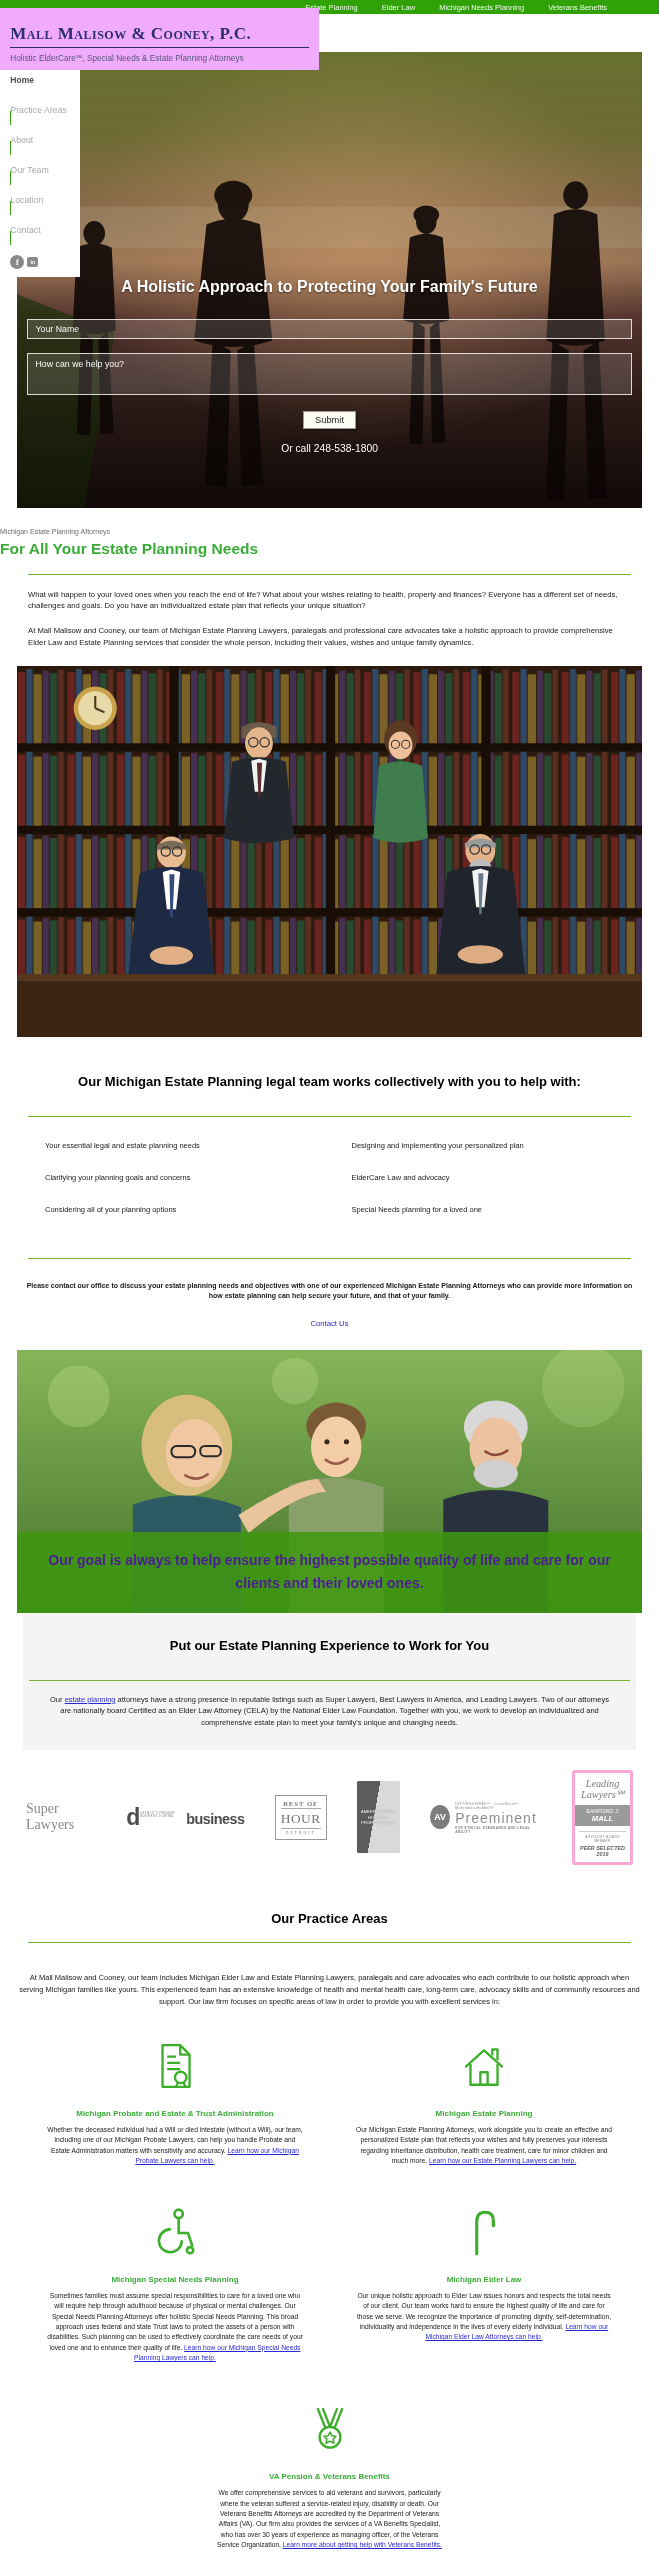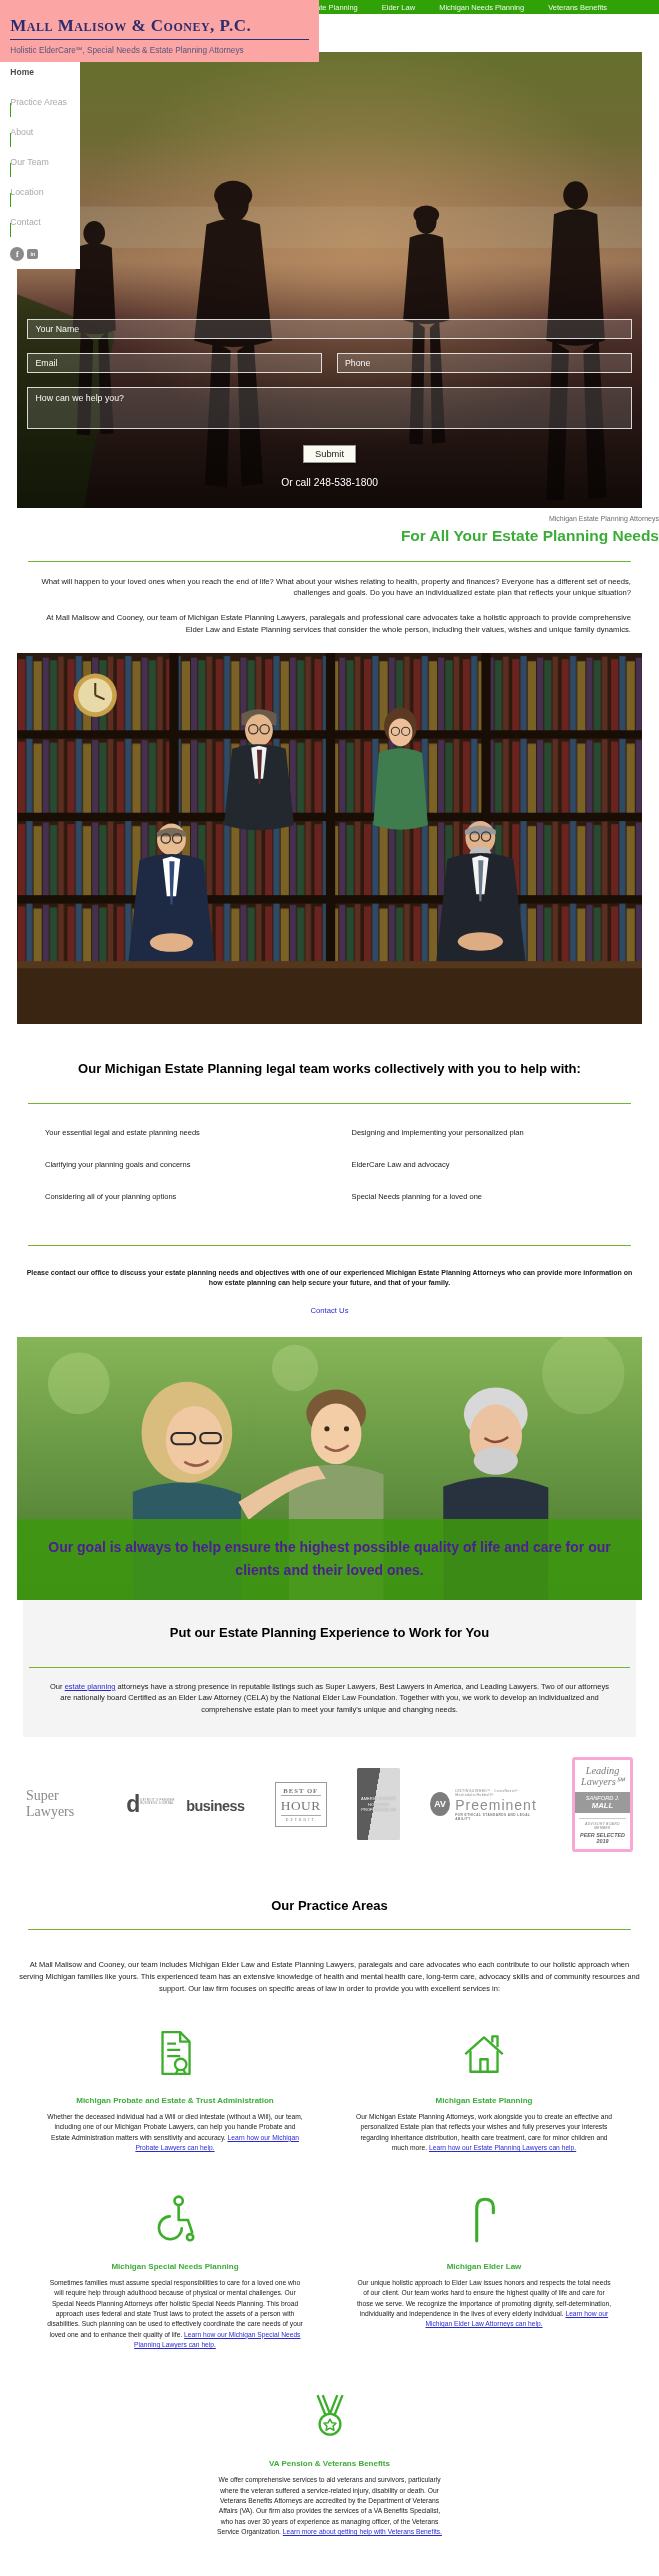--- a/index.html
+++ b/index.html
@@ -5,21 +5,21 @@
   html,body{margin:0;padding:0;}
   body{width:659px;background:#fff;font-family:"Liberation Sans",sans-serif;position:relative;color:#1a1a1a;}
   a{text-decoration:none;}
 
   
   .topbar{height:14px;background:#31a108;display:flex;justify-content:flex-end;align-items:center;gap:24px;padding-right:52px;box-sizing:border-box;}
   .topbar a{color:#eef9e9;font-size:7.5px;white-space:nowrap;}
 
   
   .header-panel{position:absolute;top:0;left:0;z-index:30;}
-  .logo-box{width:319px;background:#fca5a5;padding:15.5px 0 7.2px 10.3px;box-sizing:border-box;}
+  .logo-box{width:319px;background:#f0abfc;padding:15.5px 0 7.2px 10.3px;box-sizing:border-box;margin-top:8px;}
   .logo-title{font-family:"Liberation Serif",serif;font-variant:small-caps;font-weight:bold;color:#2b2d6e;font-size:17px;letter-spacing:0.5px;margin:0;padding-bottom:3.1px;border-bottom:0.5px solid #2b2d6e;width:299px;}
   .tagline{color:#55557a;font-size:8.2px;margin-top:4.1px;width:299px;}
   .nav-col{width:80px;background:#fff;padding:5.2px 0 8.2px 10.3px;box-sizing:border-box;}
   .nav-item{display:block;position:relative;margin-bottom:20px;font-size:8.8px;color:#a9a9a9;}
   .nav-item.active{color:#4a4a4a;font-weight:bold;font-size:8.5px;}
   .nav-item .tick{position:absolute;left:-0.5px;top:55%;width:0.5px;height:14.4px;background:#3aa30c;}
   .social-row{display:flex;align-items:center;gap:3.1px;margin-top:2.1px;}
   .ic-fb{width:14px;height:14px;border-radius:50%;background:#8a8a8a;color:#fff;display:flex;align-items:center;justify-content:center;font-size:8.2px;font-weight:bold;font-family:"Liberation Serif",serif;}
   .ic-li{width:10.8px;height:10.8px;border-radius:2.1px;background:#8a8a8a;color:#fff;display:flex;align-items:center;justify-content:center;font-size:5.2px;font-weight:bold;}
 
@@ -35,21 +35,21 @@
   .hero-form ::placeholder,.cta-form ::placeholder{color:rgba(255,255,255,.97);opacity:1;}
   .f-row{margin-bottom:14.4px;}
   .f-row.split{display:flex;gap:14.4px;}
   .f-row.split > *{flex:1;}
   .hero-form textarea{height:42px;padding-top:4.6px;resize:none;}
   .submit-row{text-align:center;margin-top:11.3px;}
   .btn-submit{background:#fbfbf2;border:0.5px solid #9a9a9a;color:#222;font-size:9.3px;padding:2.6px 11.3px;box-shadow:1px 1.5px 2.1px rgba(0,0,0,.45);cursor:pointer;font-family:"Liberation Sans",sans-serif;}
   .call-text{margin-top:14.4px;text-align:center;color:#fff;font-size:10.3px;text-shadow:0 0.5px 1px rgba(0,0,0,.5);}
 
   
-  .intro{text-align:right;padding-top:7px;}
+  .intro{text-align:left;padding-top:20px;}
   .kicker{color:#6d6d6d;font-size:7px;}
   .h-green{color:#3cac39;font-size:15.5px;font-weight:bold;margin:5.2px 0 15.5px;}
   .divider{height:1.5px;background:#74b42c;margin:0 28px;}
   .intro p{font-size:7.7px;line-height:1.5;max-width:603px;margin:13.4px auto 0;}
 
   .photo-wrap{margin:17.5px 17px 0;position:relative;}
   .photo-wrap svg{display:block;}
 
   
   .help{text-align:center;padding-top:37px;}
@@ -164,28 +164,25 @@
       <path d="M770,520 L762,760 L788,762 L792,535 Z"></path>
         <path d="M820,520 L832,758 L806,760 L802,535 Z"></path>
       <ellipse cx="1085" cy="278" rx="24" ry="27"></ellipse>
       <path d="M1043,315 Q1085,295 1127,315 L1142,560 Q1085,580 1028,560 Z"></path>
       <path d="M1040,560 L1028,868 L1062,870 L1072,580 Z"></path>
         <path d="M1130,560 L1146,865 L1110,868 L1100,580 Z"></path>
     </g>
     <rect width="1214" height="885" fill="url(#hg2)"></rect>
   </svg>
 
+  <div class="hero-title">A Holistic Approach to Protecting Your Family's Future</div>
 
   <div class="hero-form">
     <div class="f-row">
       <input type="text" placeholder="Your Name" style="">
-    </div>
-    <div class="f-row split">
-      <input type="text" placeholder="Email" style="">
-      <input type="text" placeholder="Phone" style="">
     </div>
     <div class="f-row">
       <textarea placeholder="How can we help you?" style=""></textarea>
     </div>
     <div class="submit-row">
       <button class="btn-submit">Submit</button>
     </div>
     <div class="call-text">Or call 248-538-1800</div>
   </div>
 </div>

